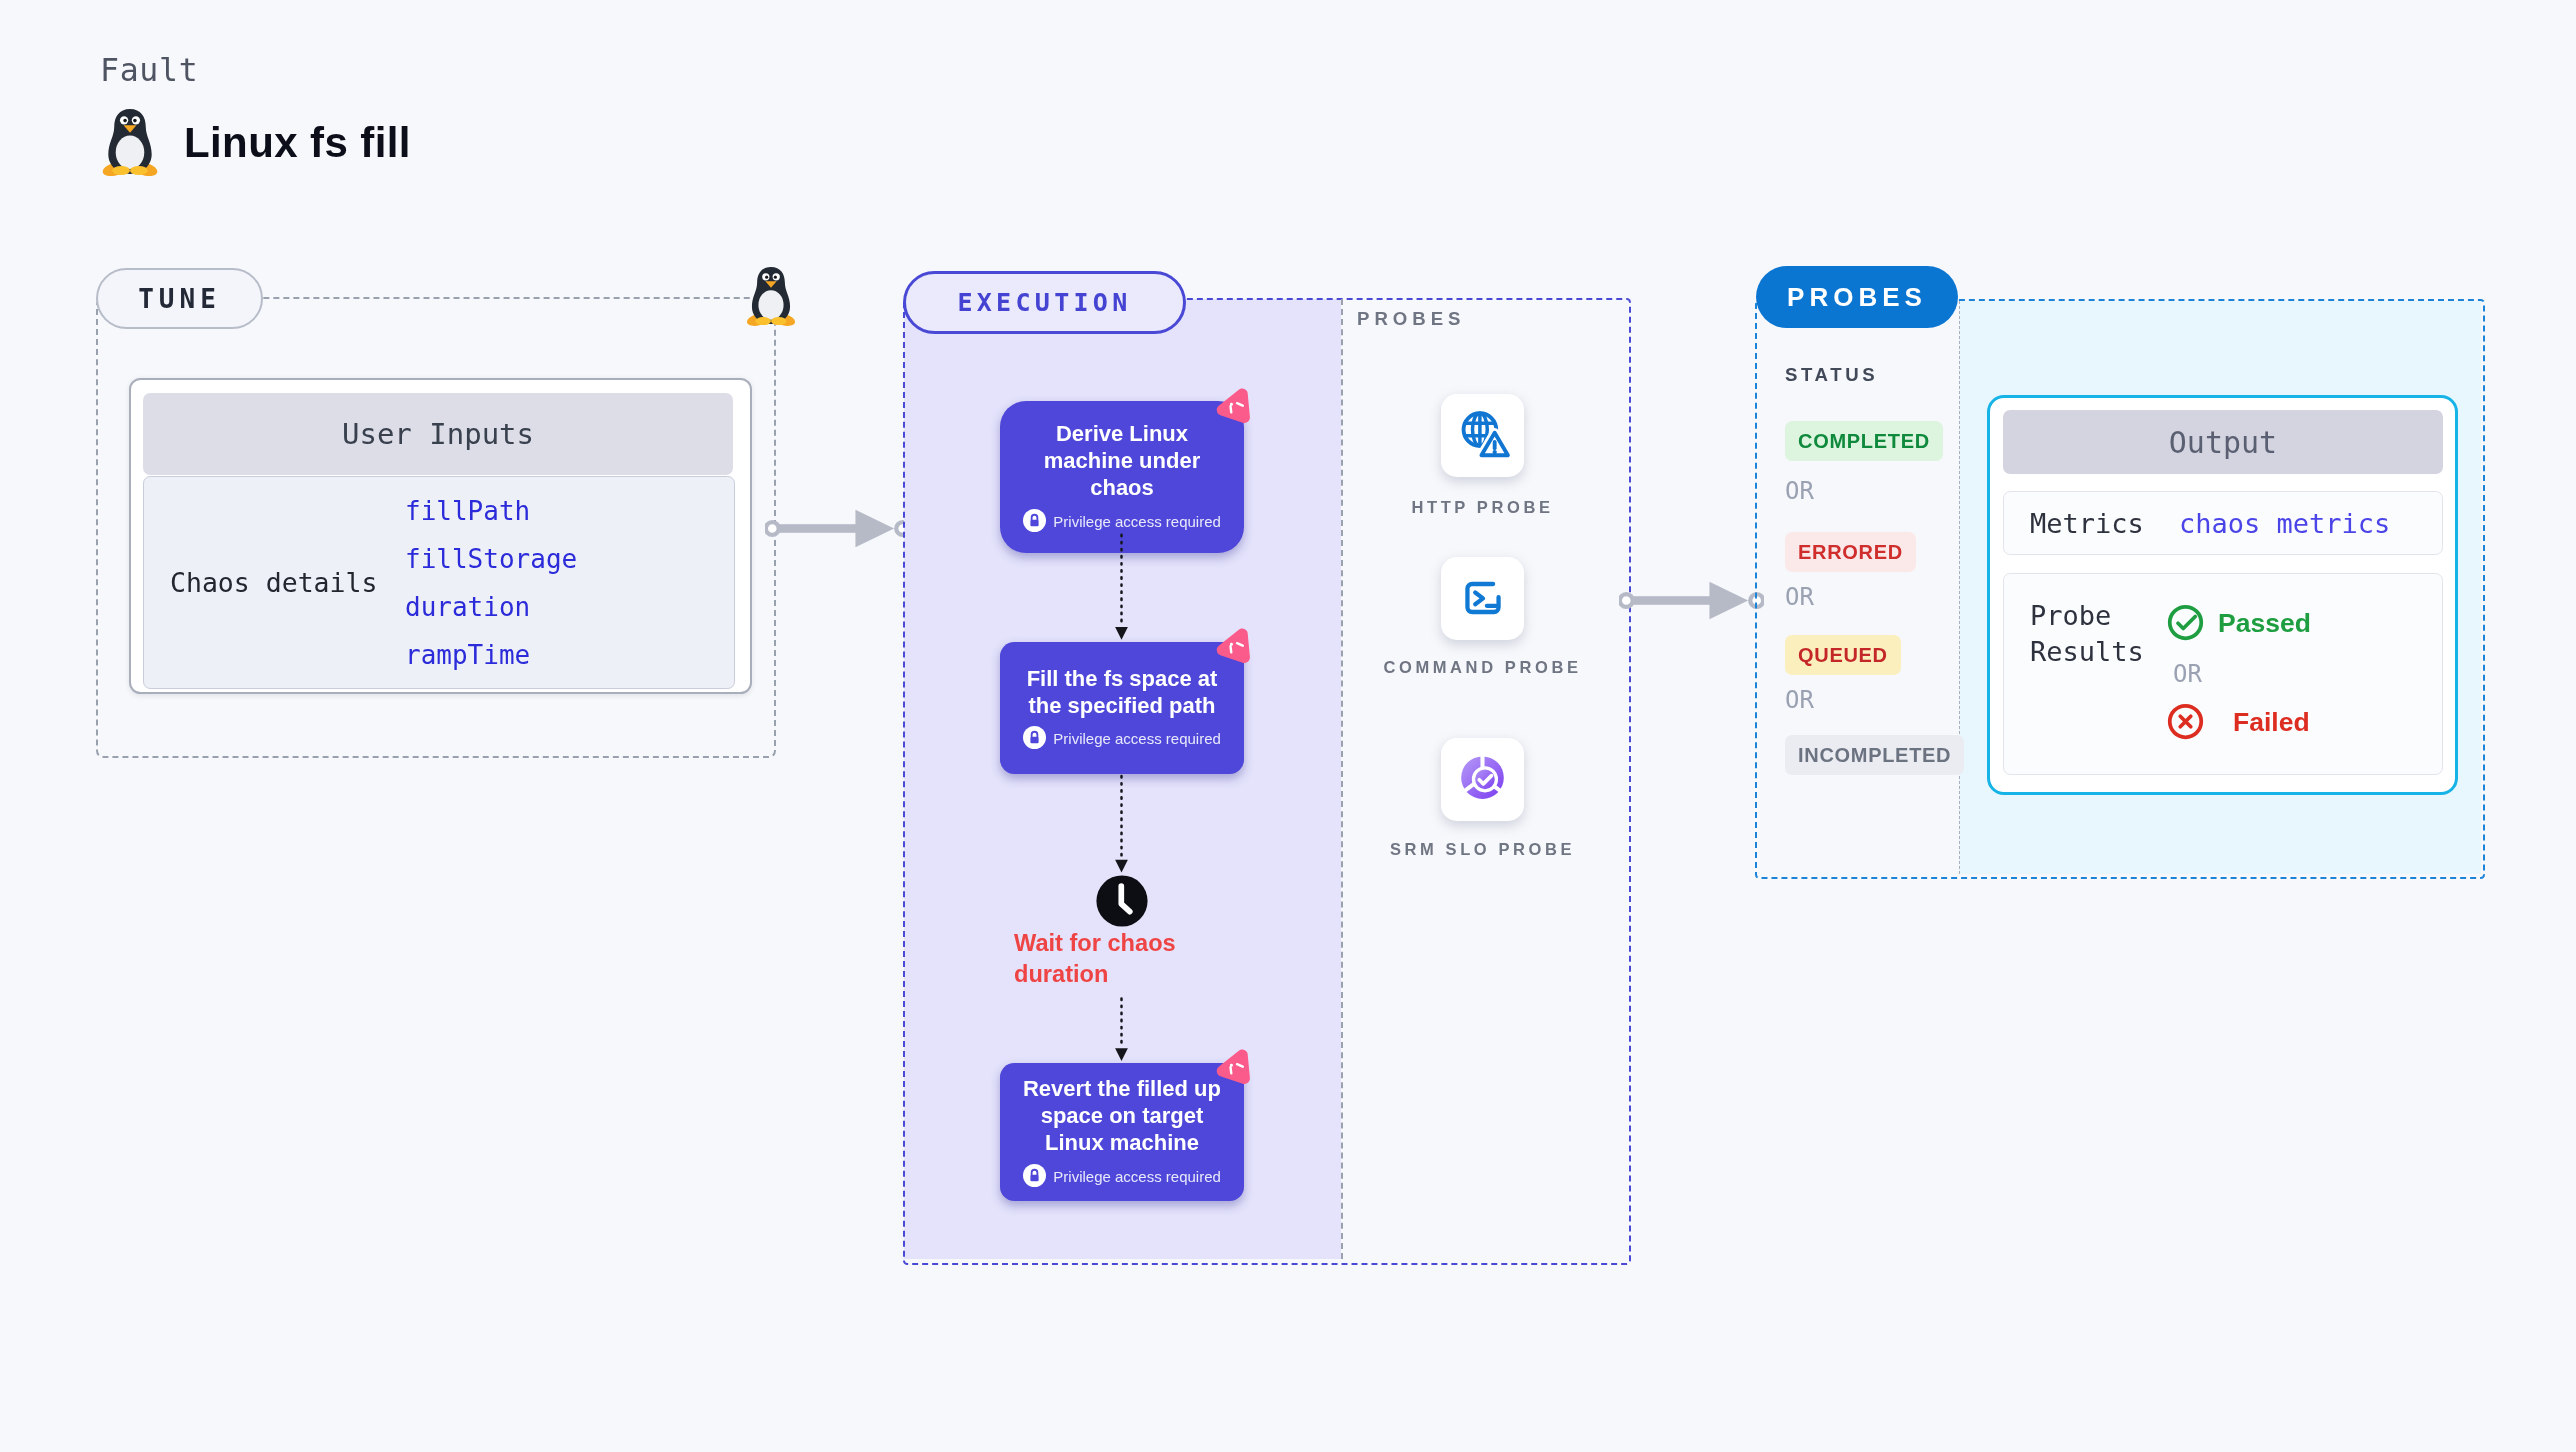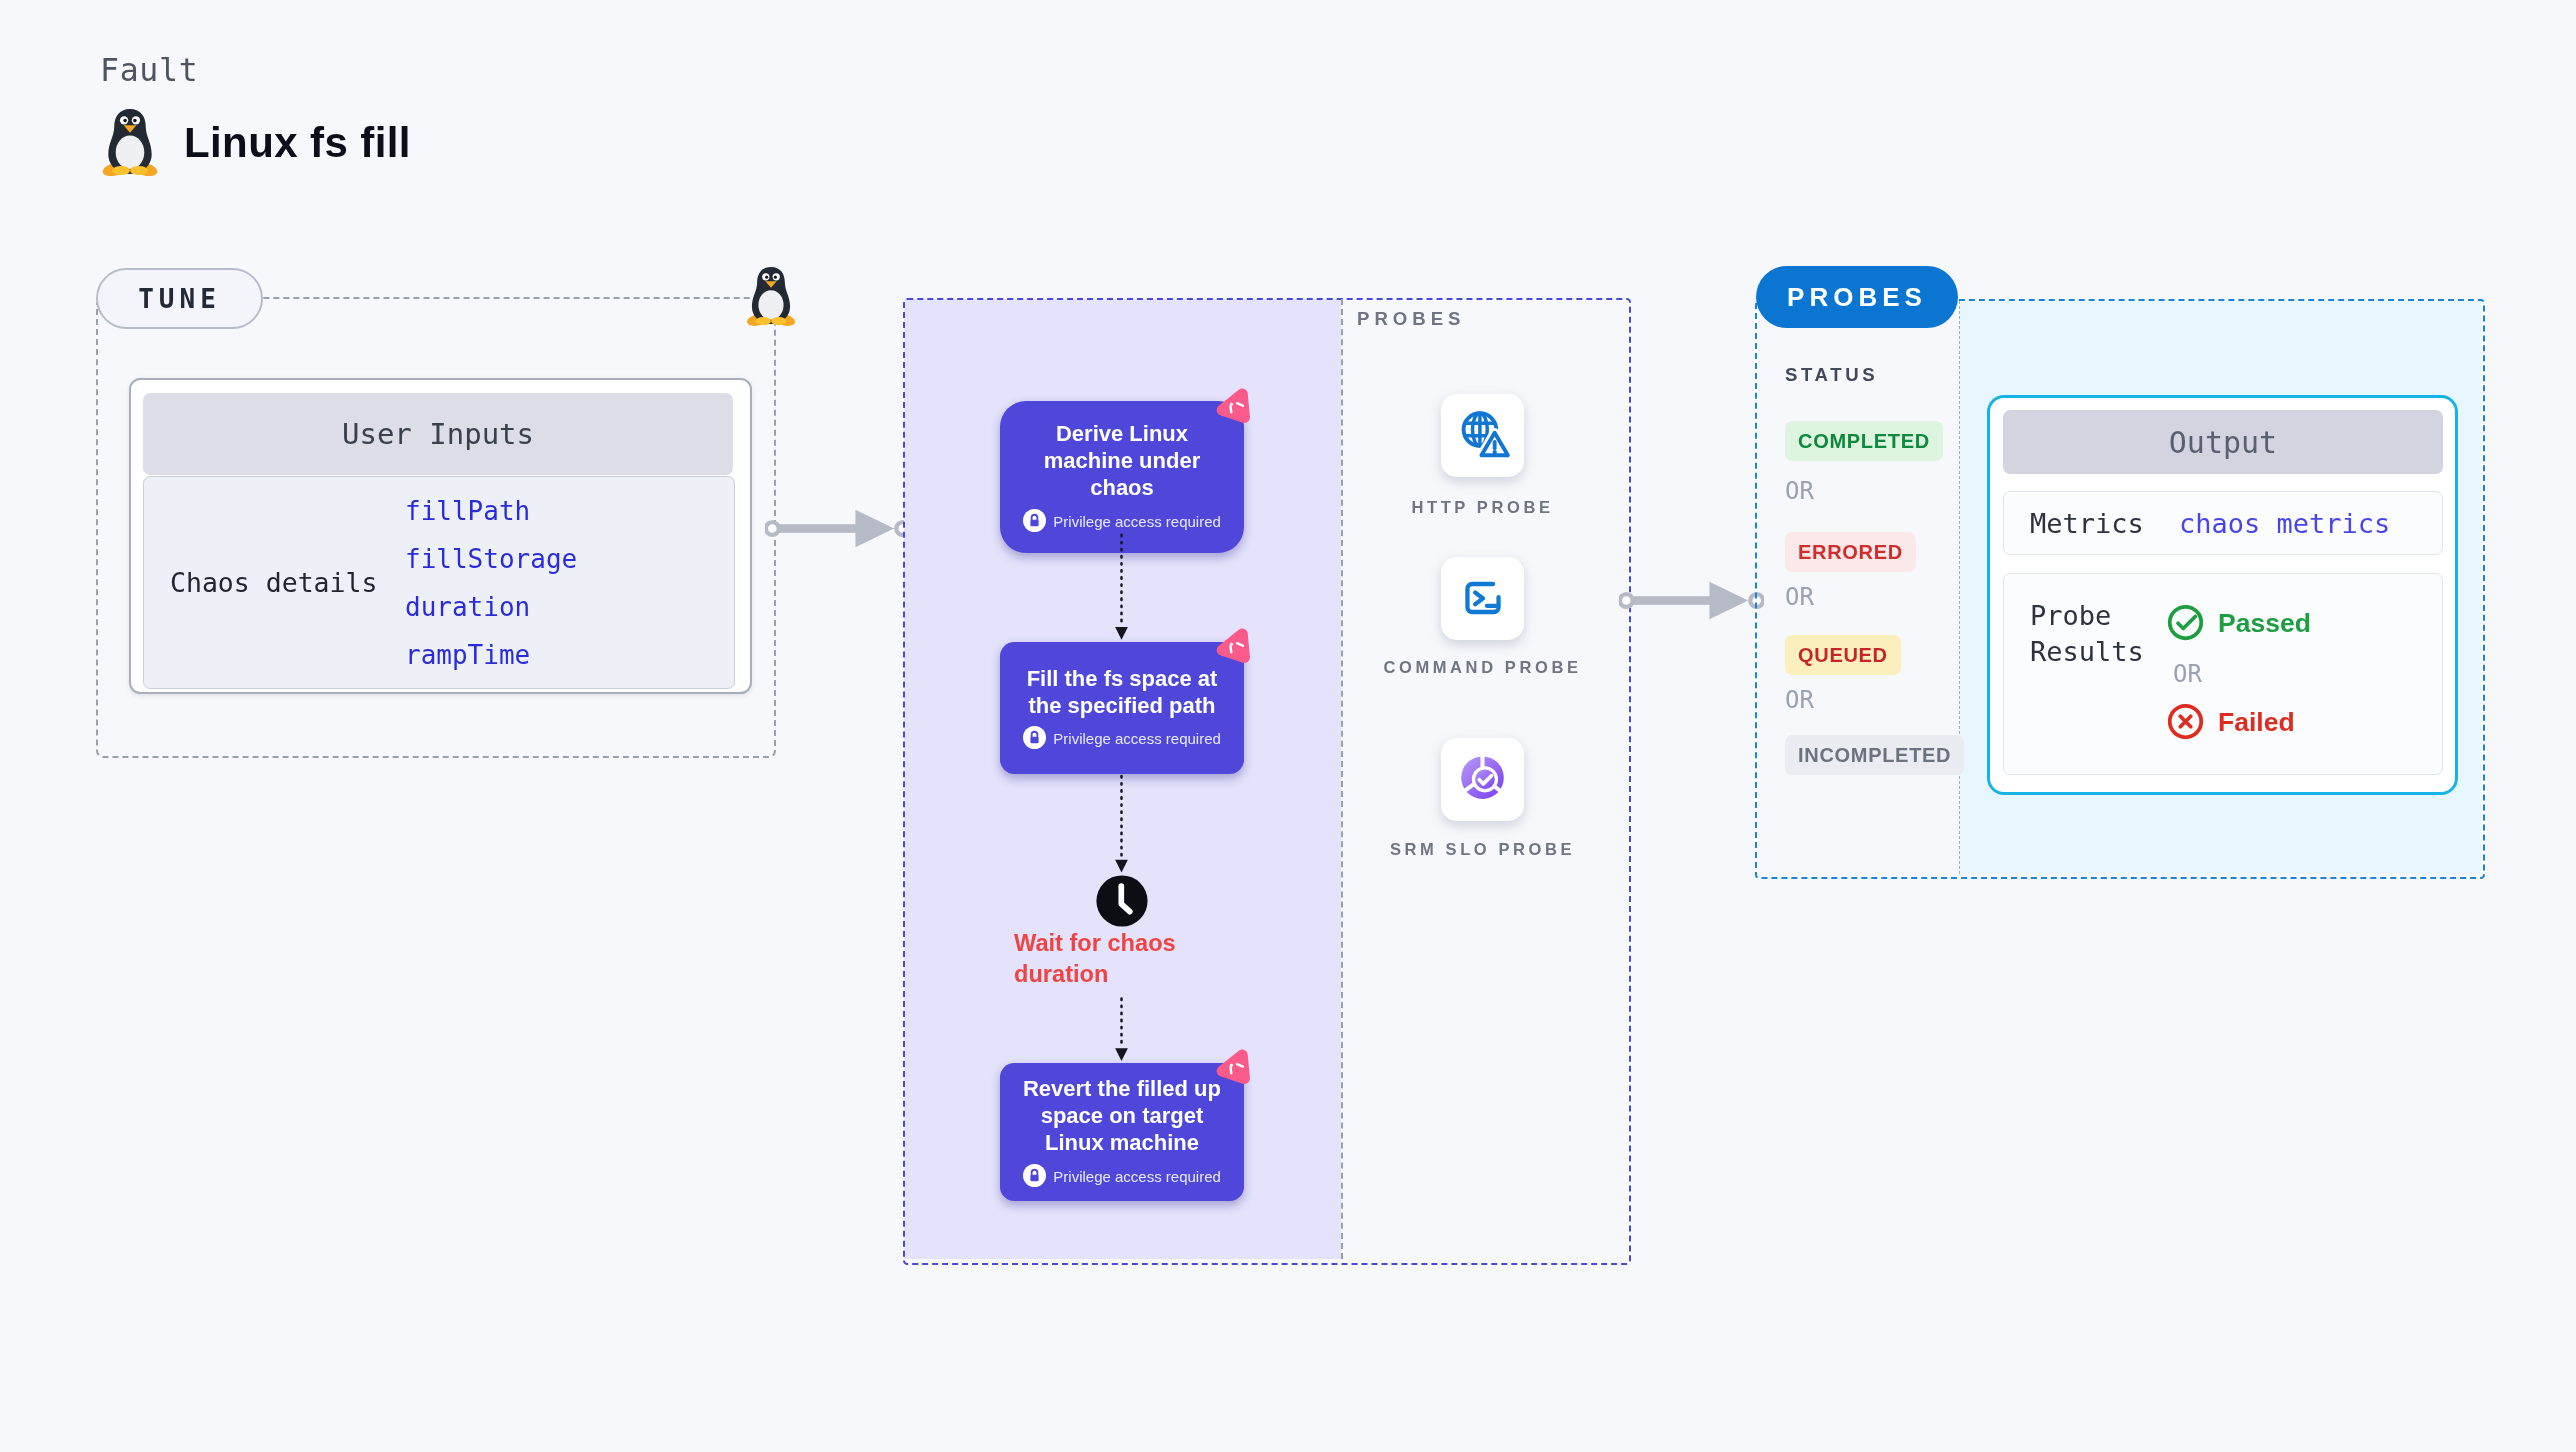--- a/index.html
+++ b/index.html
@@ -84,21 +84,21 @@
   .output-card{left:1987px;top:395px;width:471px;height:400px;background:#ffffff;border:3.6px solid #16b3e6;border-radius:17px;box-sizing:border-box;}
   .out-head{left:2003px;top:410px;width:440px;height:64px;background:#d3d4e0;border-radius:7.2px;
     display:flex;align-items:center;justify-content:center;font-size:30px;color:#5a5f72;font-weight:500;}
   .out-row{width:440px;background:#fbfcfe;border:1.4px solid #e2e4ec;border-radius:7.2px;box-sizing:border-box;}
   .row-metrics{left:2003px;top:491px;height:64px;}
   .row-probe{left:2003px;top:573px;height:202px;}
   .metrics-label{position:absolute;left:26px;top:50%;transform:translateY(-50%);font-size:27px;color:#2d323e;}
   .metrics-value{position:absolute;left:175px;top:50%;transform:translateY(-50%);font-size:27px;color:#4b45e8;}
   .probe-results-label{position:absolute;left:26px;top:24px;width:158px;font-size:27px;line-height:36px;color:#2d323e;}
   .passed-group{position:absolute;left:162px;top:29px;display:flex;align-items:center;gap:13px;}
-  .failed-group{position:absolute;left:162px;top:128px;display:flex;align-items:center;gap:13px;}
+  .failed-group{position:absolute;left:162px;top:128px;display:flex;align-items:center;gap:28px;}
   .passed-text{font-size:26.5px;font-weight:700;color:#1e9e41;}
   .failed-text{font-size:26.5px;font-weight:700;color:#dd2c20;}
   .or-probe{position:absolute;left:169px;top:86px;font-size:24px;color:#9aa1b2;}
 </style>
 </head>
 <body>
 
 <div class="diagram">
 
   <div class="abs eyebrow mono">Fault</div>
@@ -156,20 +156,21 @@
       <rect x="16" y="24" width="112" height="12" fill="#b6bac7"></rect>
       <polygon points="126,4 126,56 180,30" fill="#b6bac7"></polygon>
       <circle cx="10" cy="30" r="9" fill="#ffffff" stroke="#b6bac7" stroke-width="6"></circle>
       <circle cx="192" cy="30" r="9" fill="#ffffff" stroke="#b6bac7" stroke-width="6"></circle>
     </svg>
   </div>
 
   <div class="abs exec-flow-bg"></div>
   <div class="abs exec-box"></div>
   <div class="abs probes-divider"></div>
+  <div class="abs exec-badge mono">EXECUTION</div>
 
   <div class="abs step-card card1">
     <span class="step-title">Derive Linux machine under chaos</span>
     <span class="priv-row">
       <span>
         <svg width="23" height="23" viewBox="0 0 28 28">
           <circle cx="14" cy="14" r="14" fill="#ffffff"></circle>
           <path d="M10.5 13.5 v-3 a3.5 3.5 0 0 1 7 0 v3" stroke="#4f47d9" stroke-width="2.2" fill="none"></path>
           <rect x="9" y="13" width="10" height="8" rx="1.5" fill="#4f47d9"></rect>
         </svg>

